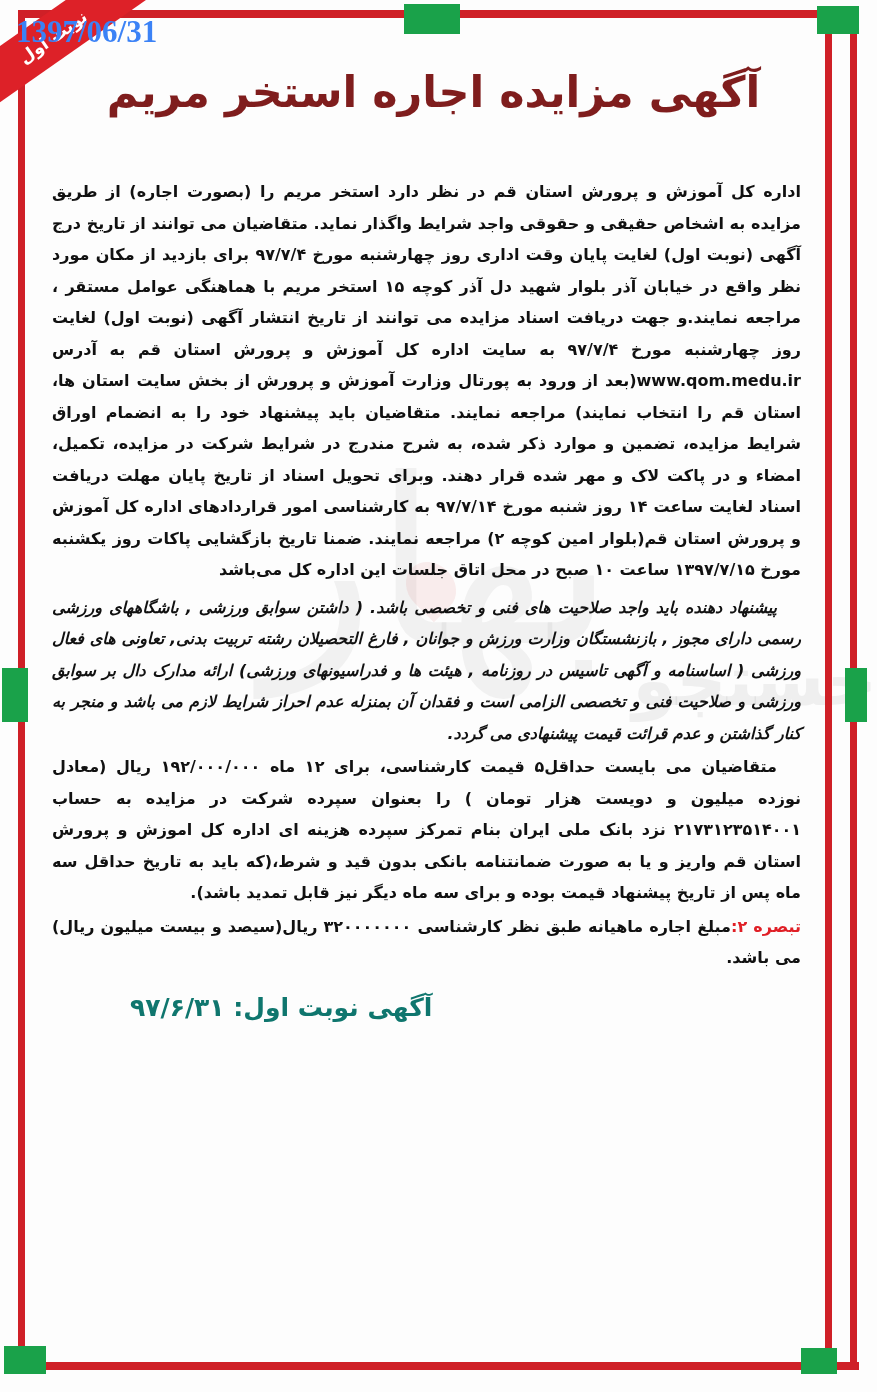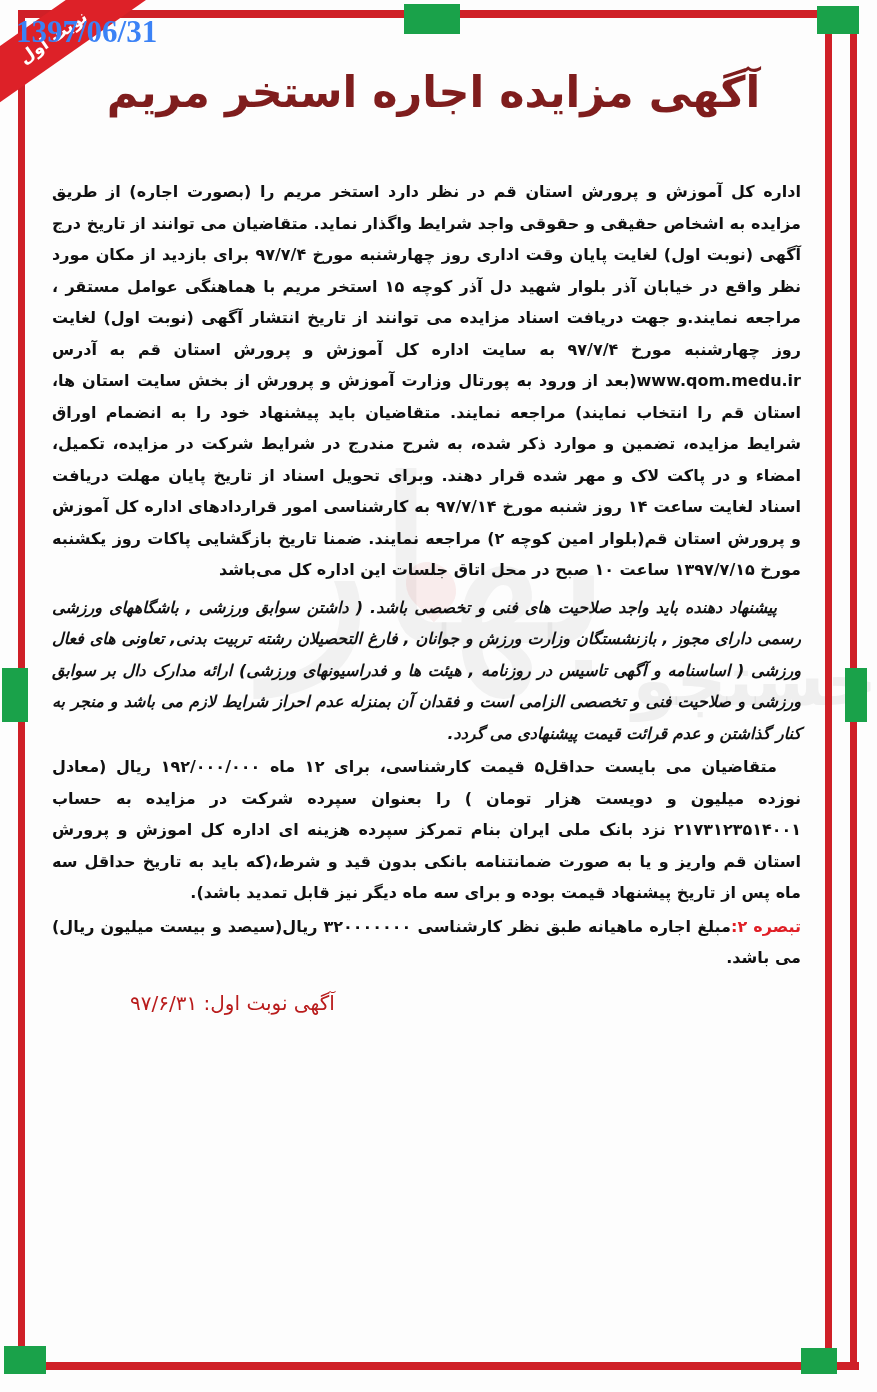--- a/index.html
+++ b/index.html
@@ -192,23 +192,23 @@
     direction: ltr;
     unicode-bidi: embed;
     display: inline-block;
   }
   .sign-block {
     margin-top: 10px;
     text-align: left;
     direction: rtl;
   }
   .sign-line {
-    color: #b91c1c;
-    font-size: 20px;
-    font-weight: normal;
+    color: #0f766e;
+    font-size: 25px;
+    font-weight: bold;
     line-height: 1.9;
     text-align: left;
     padding-left: 78px;
     font-family: "DejaVu Sans", "Liberation Sans", sans-serif;
   }
 </style>
 </head>
 <body>
 
 <div id="page">

